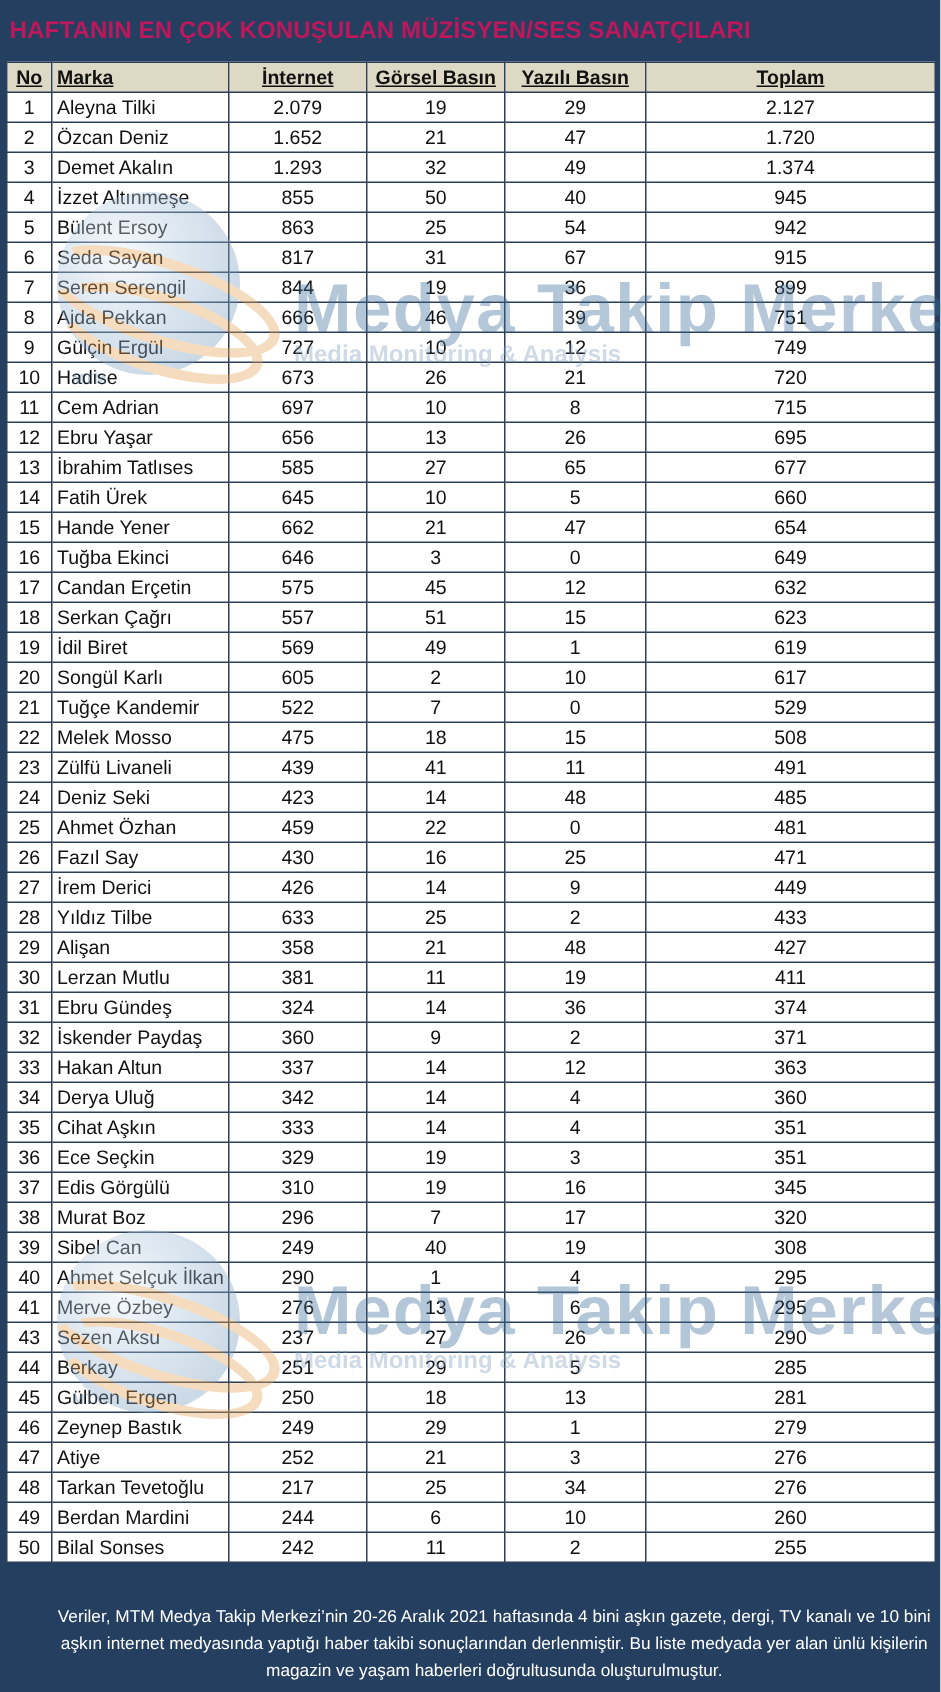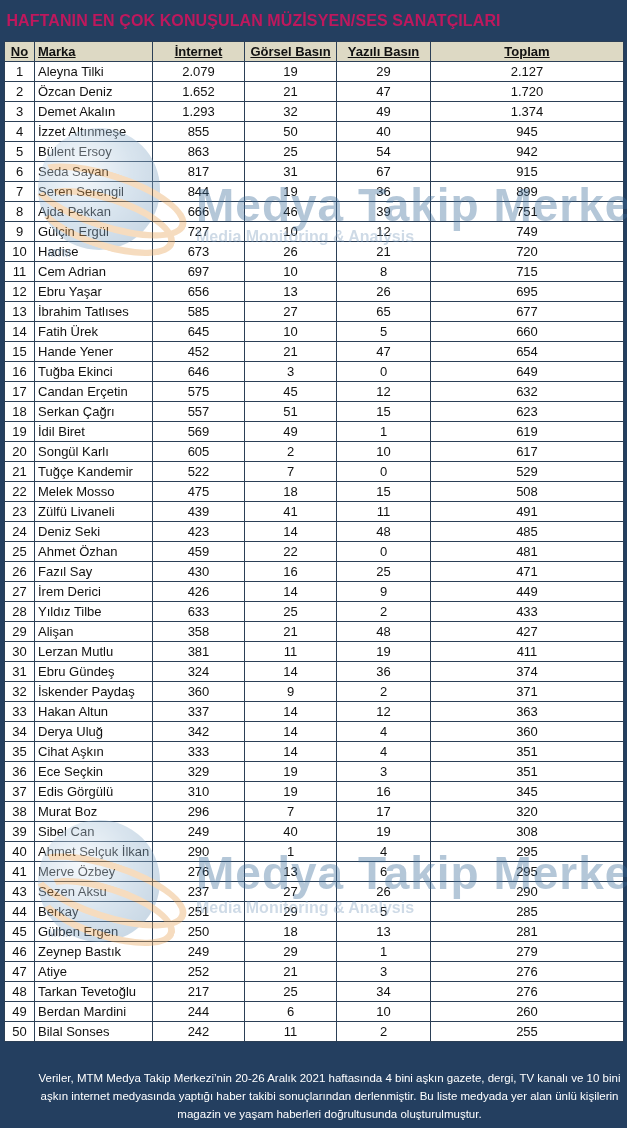--- a/index.html
+++ b/index.html
@@ -212,21 +212,21 @@
         <td class="c-no">14</td>
         <td class="c-name">Fatih Ürek</td>
         <td class="c-num">645</td>
         <td class="c-num">10</td>
         <td class="c-num">5</td>
         <td class="c-num">660</td>
       </tr>
       <tr>
         <td class="c-no">15</td>
         <td class="c-name">Hande Yener</td>
-        <td class="c-num">452</td>
+        <td class="c-num">662</td>
         <td class="c-num">21</td>
         <td class="c-num">47</td>
         <td class="c-num">654</td>
       </tr>
       <tr>
         <td class="c-no">16</td>
         <td class="c-name">Tuğba Ekinci</td>
         <td class="c-num">646</td>
         <td class="c-num">3</td>
         <td class="c-num">0</td>

